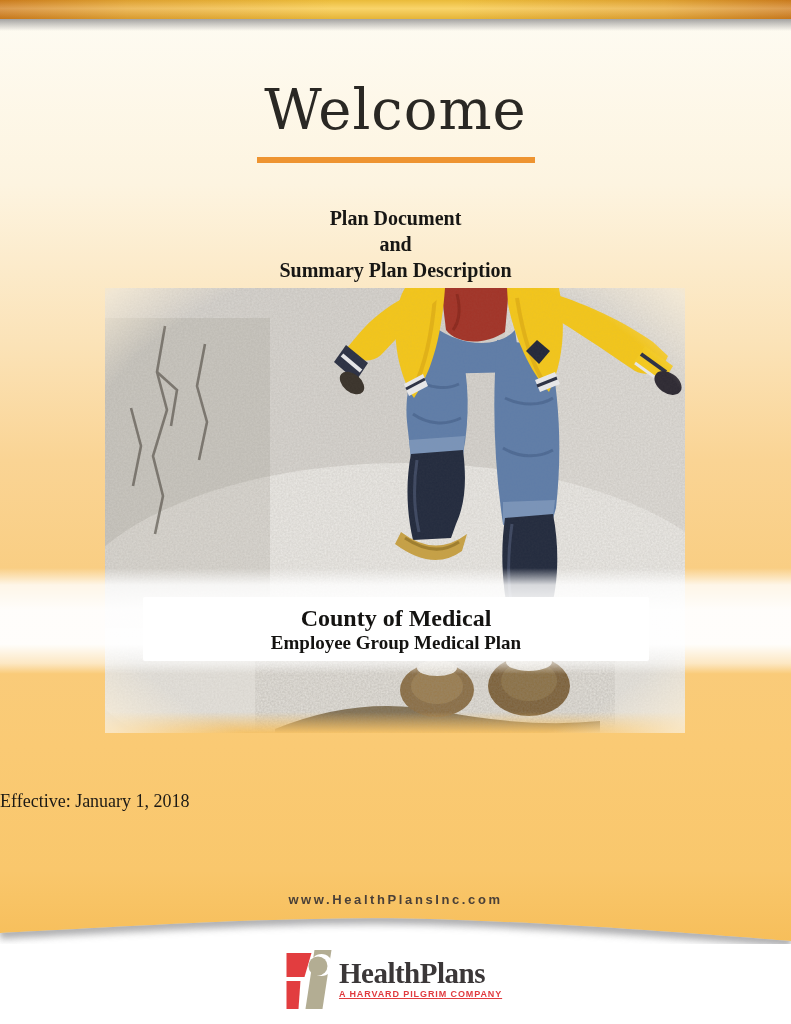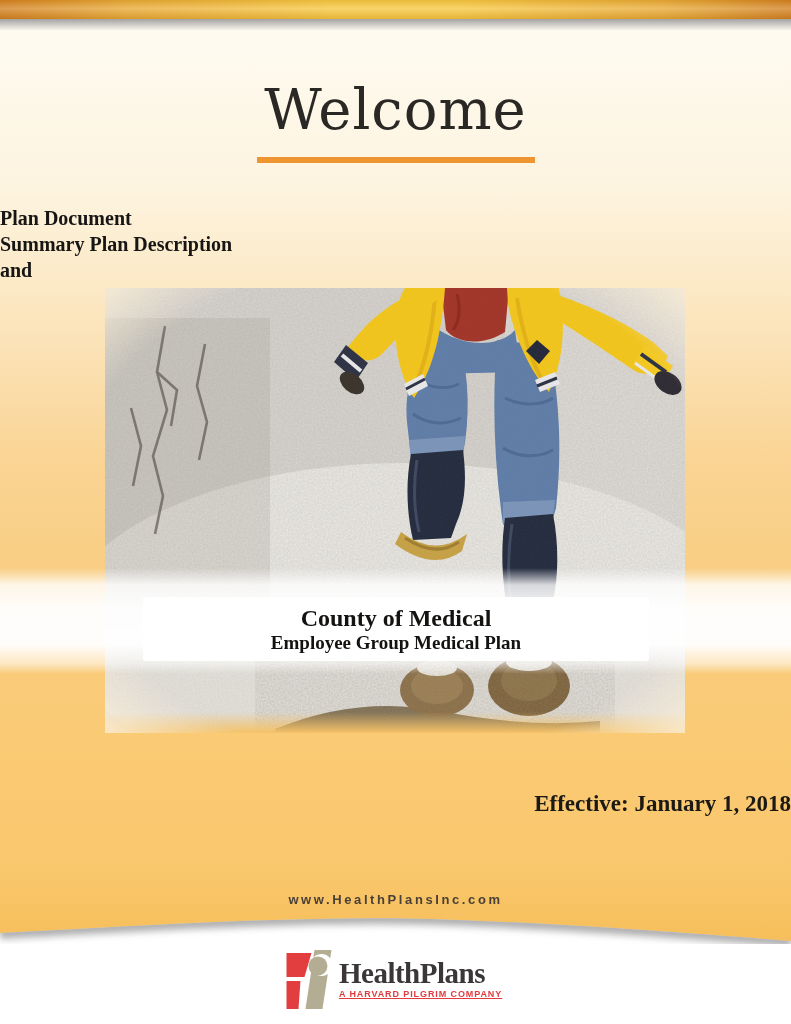--- a/index.html
+++ b/index.html
@@ -26,21 +26,21 @@
   .title{
     position:absolute; top:78px; left:0; width:791px; text-align:center;
     font-family:"DejaVu Serif", serif; font-weight:normal;
     font-size:56px; line-height:64px; color:#2A2824; letter-spacing:1px;
   }
   .title-rule{
     position:absolute; top:157px; left:257px; width:278px; height:6px;
     background:var(--accent-orange,#EE9431);
   }
   .subtitle{
-    position:absolute; top:205px; left:0; width:791px; text-align:left;
+    position:absolute; top:205px; left:0; width:791px; text-align:center;
     font-weight:bold; font-size:20px; line-height:26px; color:#171614;
   }
   
   .photo{
     position:absolute; top:288px; left:105px; width:580px; height:445px;
     border-radius:3px;
   }
   .photo svg{display:block;}
   
   .white-band{
@@ -52,22 +52,22 @@
   }
   .plan-box{
     position:absolute; top:597px; left:143px; width:506px; height:64px;
     background:#FFFFFF; border-radius:2px;
     display:flex; flex-direction:column; align-items:center; justify-content:center;
   }
   .plan-org{font-weight:bold; font-size:24px; line-height:27px; color:#141311;}
   .plan-name{font-weight:bold; font-size:19px; line-height:22px; color:#141311;}
   
   .effective{
-    position:absolute; top:791px; left:0; width:791px; text-align:right;
-    font-weight:bold; font-size:23px; color:#1B1915;
+    position:absolute; top:791px; left:0; width:791px; text-align:left;
+    font-weight:normal; font-size:18px; color:#1B1915;
   }
   .website{
     position:absolute; top:892px; left:0; width:791px; text-align:center;
     font-family:"Liberation Sans", sans-serif; font-weight:bold;
     font-size:13px; letter-spacing:2.6px; color:var(--url-gray,#4A4038);
   }
   
   .footer{position:absolute; left:0; top:915px; width:791px; height:109px;}
   .brand-row{
     position:absolute; top:946px; left:50%; transform:translateX(-52%);
@@ -93,22 +93,22 @@
 <div class="page">
 
   <div class="top-band"></div>
   <div class="top-band-shadow"></div>
 
   <div class="title">Welcome</div>
   <div class="title-rule"></div>
 
   <div class="subtitle">
     <div>Plan Document</div>
+    <div>and</div>
     <div>Summary Plan Description</div>
-    <div>and</div>
   </div>
 
   <div class="photo">
     <svg width="580" height="445" viewBox="0 0 580 445" role="img">
       <defs>
         <radialGradient id="vig" cx="50%" cy="50%" r="72%">
           <stop offset="0%" stop-color="#FBEFD8" stop-opacity="0"></stop>
           <stop offset="78%" stop-color="#FBEFD8" stop-opacity="0"></stop>
           <stop offset="96%" stop-color="#FBEFD8" stop-opacity="0.75"></stop>
           <stop offset="100%" stop-color="#FAE9C9" stop-opacity="0.95"></stop>

